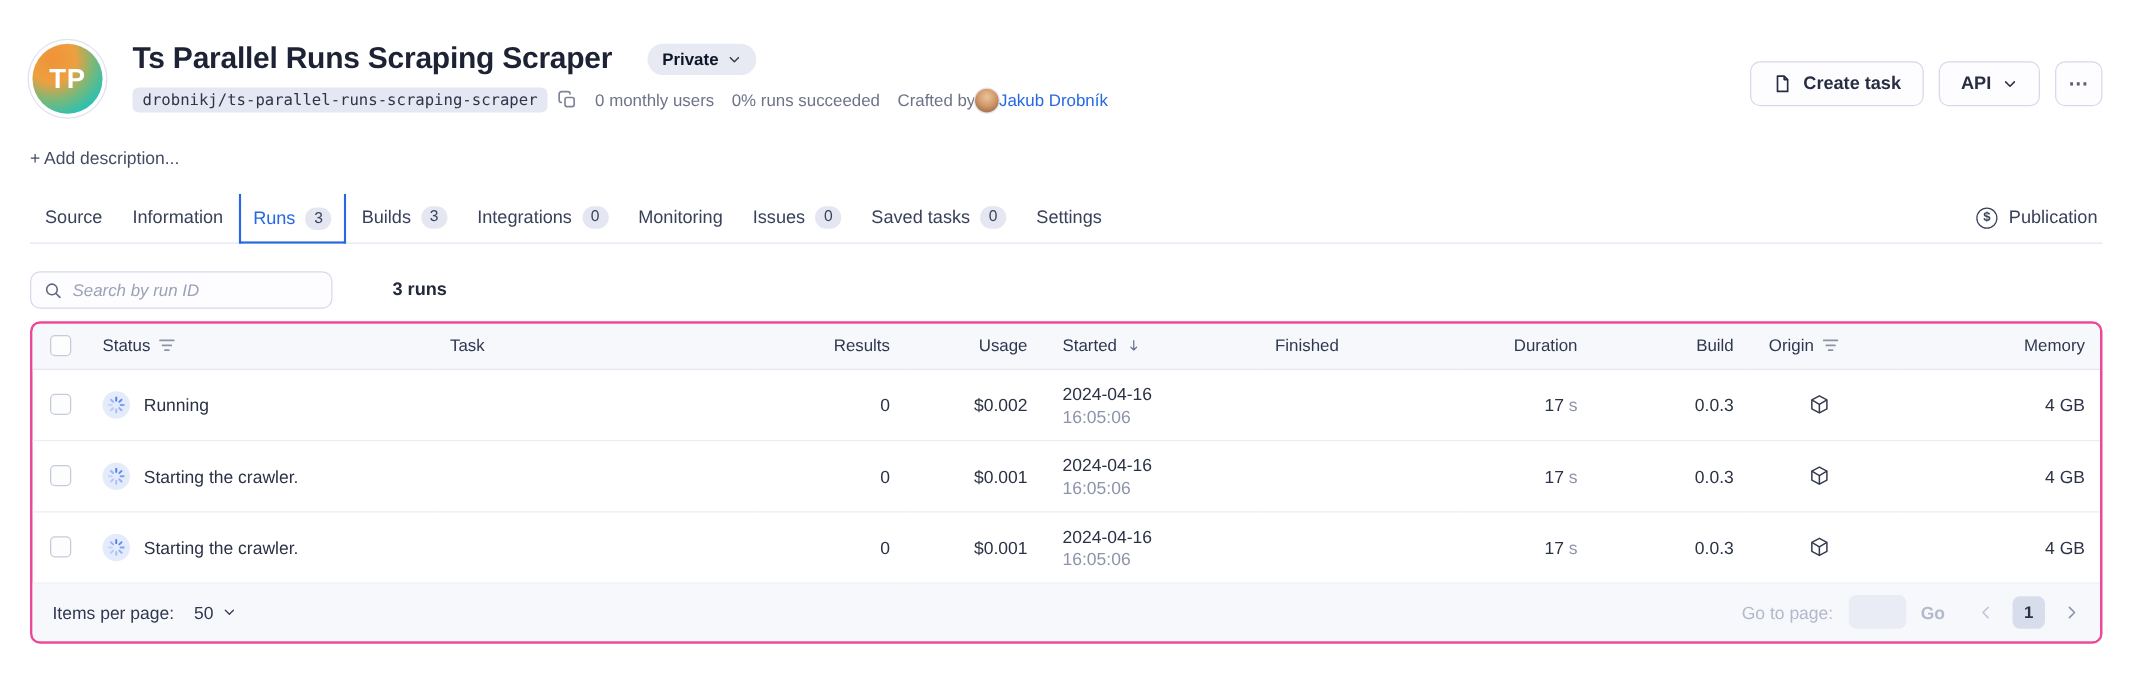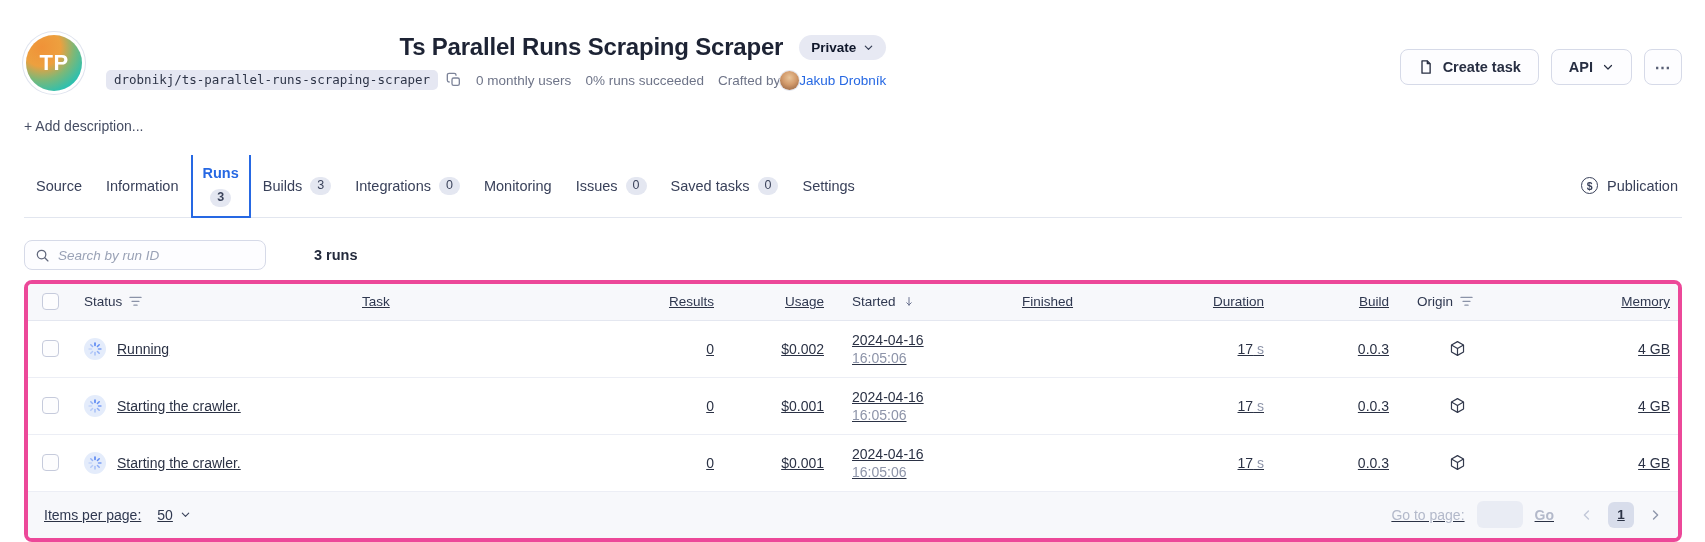--- a/index.html
+++ b/index.html
@@ -11,21 +11,21 @@
   .actor-header { display: flex; align-items: flex-start; padding-top: 33px; }
   .actor-avatar {
     width: 56px; height: 56px; border-radius: 50%;
     background: radial-gradient(circle at 28% 22%, #f09238 0%, #eda03f 32%, #7cb878 55%, #2fc0ae 78%, #27c3b2 100%);
     color: #fff; font-weight: 700; font-size: 22px; letter-spacing: .5px;
     display: flex; align-items: center; justify-content: center;
     box-shadow: 0 0 0 3px #fff, 0 0 0 4px #dfe3ee;
     margin: 2px 24px 0 2px; flex: 0 0 auto;
   }
   .head-main { min-width: 0; }
-  .title-row { display: flex; align-items: center; gap: 16px; justify-content: flex-end; }
+  .title-row { display: flex; align-items: center; gap: 28px; }
   .actor-title { font-size: 24px; font-weight: 700; color: #1d2334; letter-spacing: -.2px; }
   .badge-pill {
     display: inline-flex; align-items: center; gap: 7px; height: 25px; padding: 0 12px;
     background: #e7e9f3; border-radius: 13px; font-size: 13.5px; font-weight: 700; color: #0f172a; cursor: pointer;
   }
   .meta-row { display: flex; align-items: center; gap: 14px; margin-top: 9px; font-size: 13.5px; color: #6e7488; }
   .uname-wrap { display: flex; align-items: center; gap: 8px; }
   .uname-pill {
     font-family: "DejaVu Sans Mono", monospace; font-size: 12.5px; color: #2e3548;
     background: #e5e7f2; border-radius: 5px; padding: 2px 8px 3px;
@@ -48,23 +48,23 @@
 
   .add-desc { margin-top: 27px; font-size: 14px; color: #454d63; cursor: pointer; width: fit-content; }
 
   
   .tabs { display: flex; align-items: stretch; margin-top: 21px; border-bottom: 1px solid #e2e6ef; }
   .tab {
     display: flex; align-items: center; gap: 8px; padding: 10px 12px 11px;
     font-size: 14.5px; color: #39415a; cursor: pointer; white-space: nowrap;
   }
   .tab.active {
-    color: #2668e3; font-weight: 700;
+    color: #2668e3; font-weight: 400;
     border: 2px solid #2668e3; border-top: none; border-radius: 0 0 1px 1px;
-    padding: 10px 10px 9px; margin-bottom: -1px; flex-direction: column;
+    padding: 10px 10px 9px; margin-bottom: -1px;
   }
   .tab-badge {
     background: #e4e7f1; color: #3c445c; border-radius: 9px; font-size: 12.5px;
     padding: 1px 7px 2px; line-height: 1.2;
   }
   .tab-badge:empty { display: none; }
   .publication { margin-left: auto; display: flex; align-items: center; gap: 9px; padding: 10px 4px 11px; font-size: 14.5px; color: #39415a; cursor: pointer; }
   .dollar-circle {
     width: 17px; height: 17px; border: 1.5px solid #39415a; border-radius: 50%;
     display: inline-flex; align-items: center; justify-content: center;
@@ -78,21 +78,21 @@
     border: 1px solid #d6dae8; border-radius: 8px; background: #fdfdff; padding: 0 10px;
   }
   .search-box input {
     border: none; outline: none; background: transparent; width: 100%;
     font-family: "Liberation Sans", sans-serif; font-size: 13.5px; color: #2b3245;
   }
   .search-box input::placeholder { font-style: italic; color: #9aa2b6; }
   .runs-count { margin-left: 48px; font-size: 14.5px; font-weight: 700; color: #232a3c; }
 
   
-  .table-card { margin-top: 10px; border: 4px solid #ec4899; border-radius: 8px; overflow: hidden; text-decoration: underline; }
+  .table-card { margin-top: 10px; border: 2px solid #ec4899; border-radius: 8px; overflow: hidden; }
   table { width: 100%; border-collapse: collapse; table-layout: fixed; }
   th, td { padding: 0 14px; }
   thead th {
     background: #f7f8fb; height: 36px; font-weight: 400; font-size: 13.5px; color: #2f3850;
     text-align: left; border-bottom: 1px solid #e4e7f0; white-space: nowrap;
   }
   tbody td { height: 57px; border-bottom: 1px solid #eceef5; font-size: 14px; color: #2b3245; }
   .col-right { text-align: right; }
   .th-inner { display: inline-flex; align-items: center; gap: 7px; }
   .cb {

